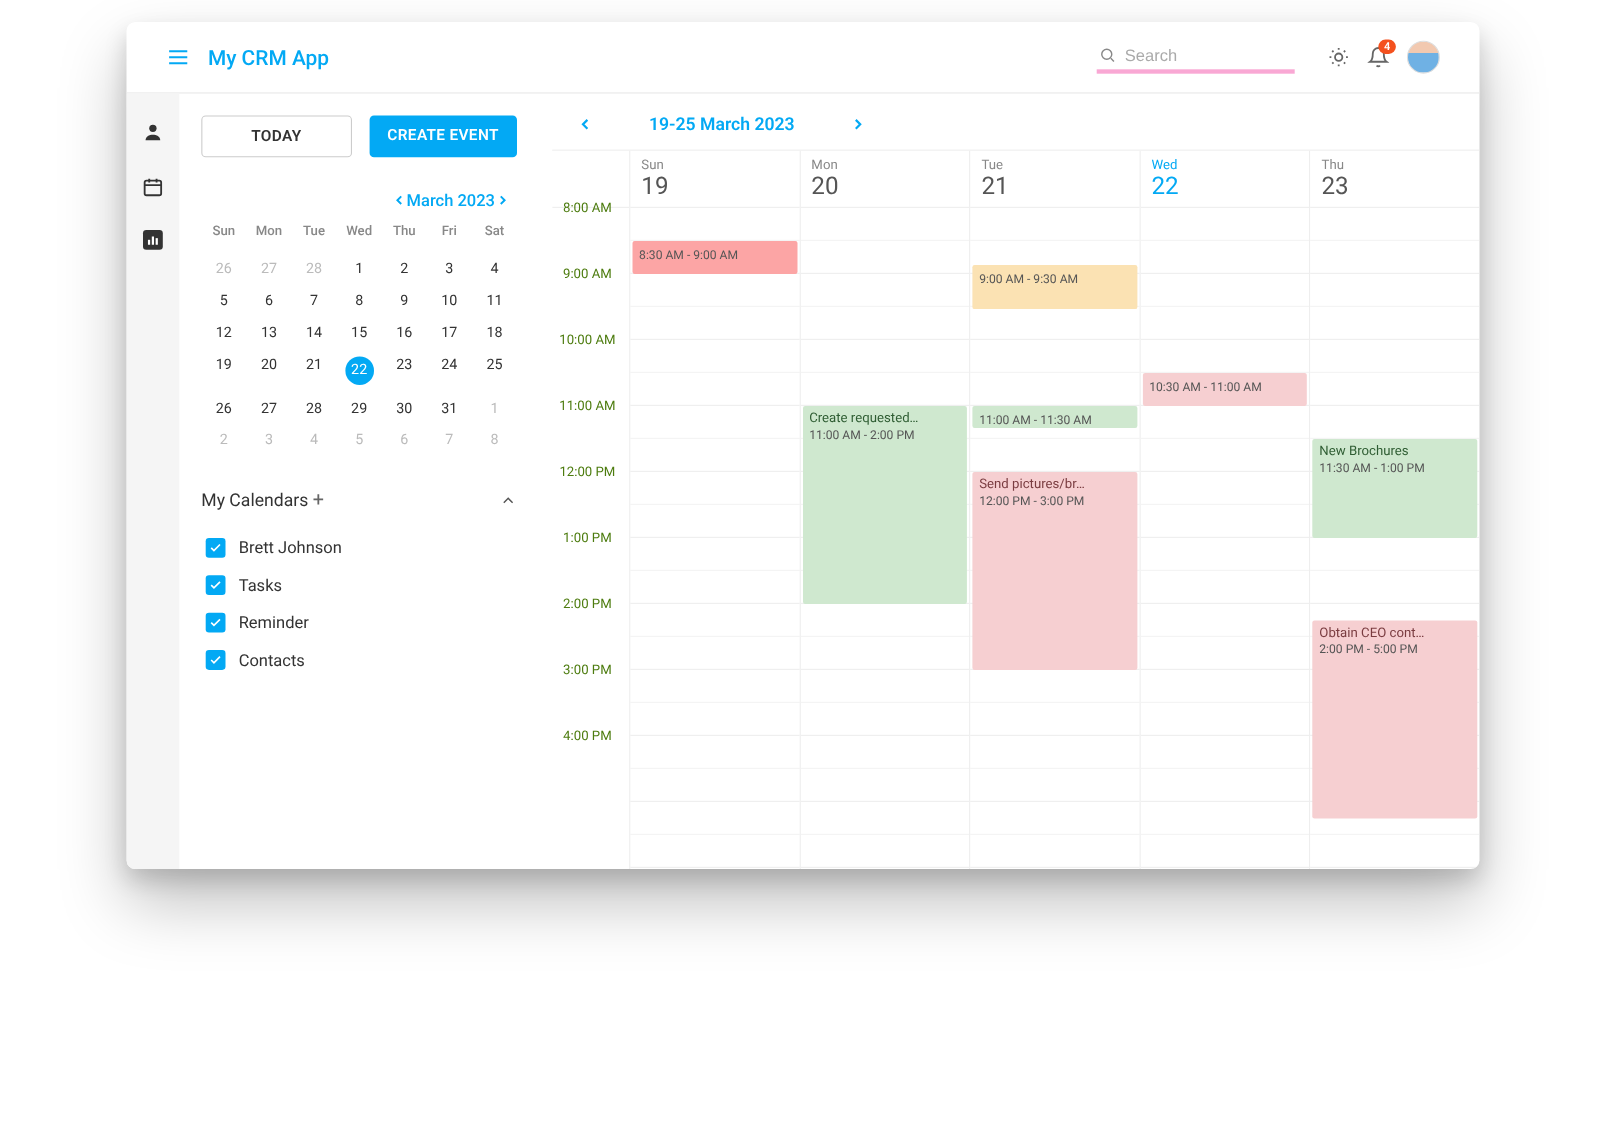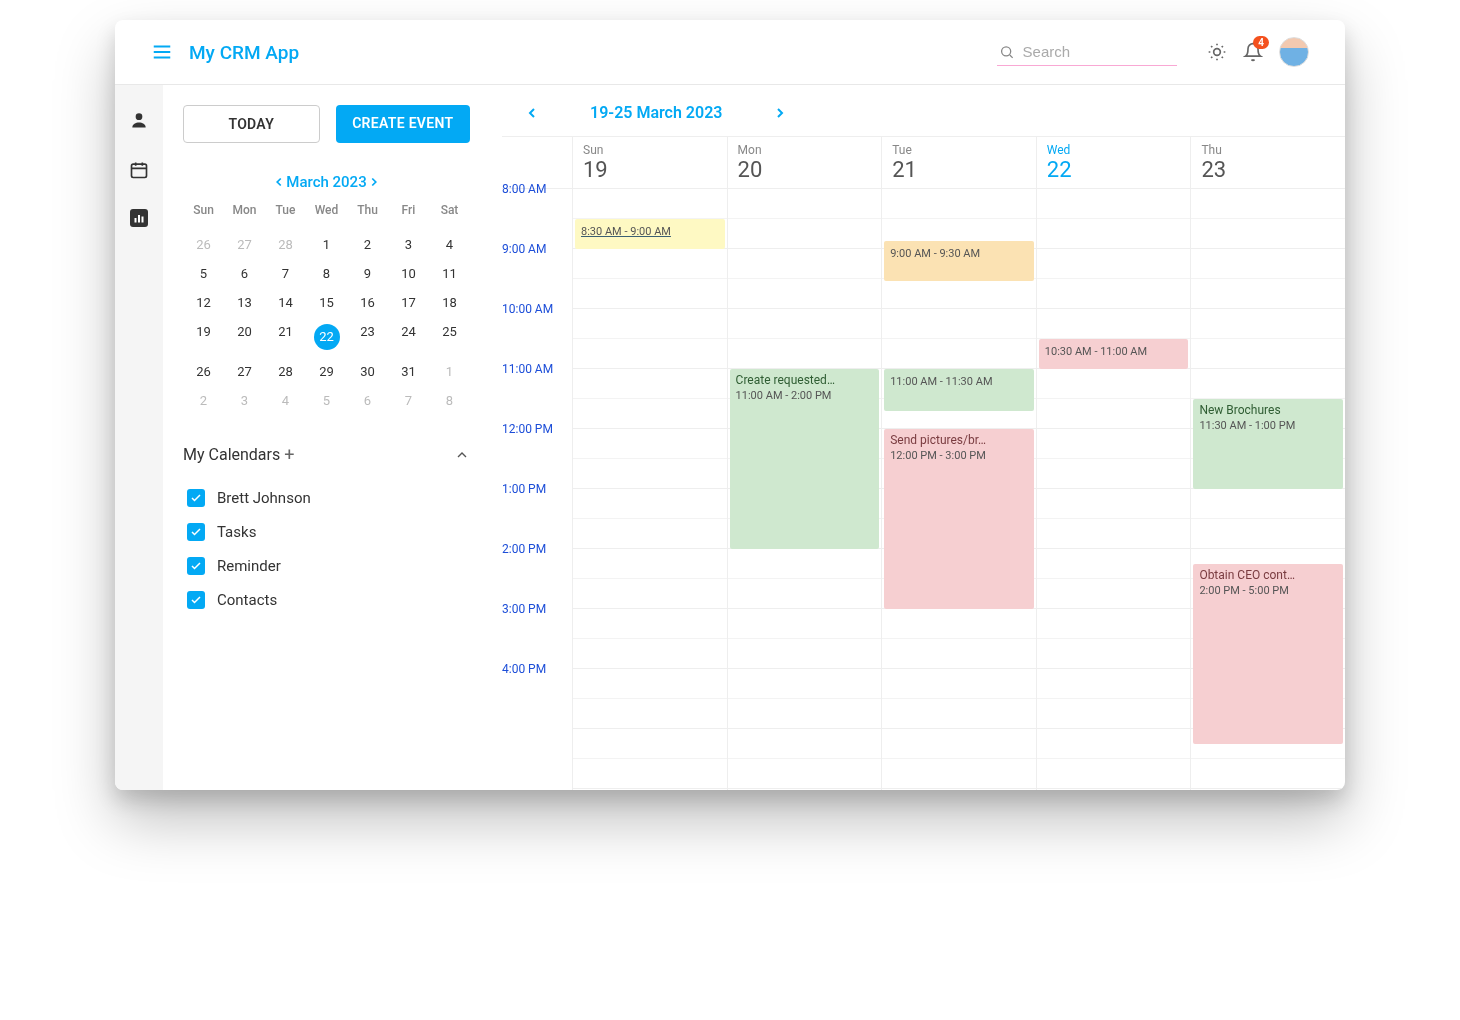--- a/index.html
+++ b/index.html
@@ -30,21 +30,21 @@
   height: 65px;
   border-bottom: 1px solid #e8e8e8;
   display: flex;
   align-items: center;
   padding: 0 36px;
   gap: 16px;
 }
 .menu-icon { color: #03a9f4; cursor: pointer; }
 .app-title { color: #03a9f4; font-weight: 500; font-size: 19px; }
 .header-spacer { flex: 1; }
-.search-wrap { display: flex; align-items: center; gap: 8px; color: #888; border-bottom: 1px solid #f9a8d4; padding: 4px 2px; width: 180px; }
+.search-wrap { display: flex; align-items: center; gap: 8px; color: #888; border-bottom: 4px solid #f9a8d4; padding: 4px 2px; width: 180px; }
 .search-wrap input { border: none; outline: none; font-size: 15px; width: 100%; color:#555; }
 .search-wrap input::placeholder { color: #aaa; }
 .hdr-icon { color: #666; cursor: pointer; position: relative; }
 .badge {
   position: absolute; top: -6px; right: -6px;
   background: #f4511e; color: #fff; font-size: 10px; font-weight: 600;
   border-radius: 10px; padding: 1px 5px;
 }
 .avatar {
   width: 30px; height: 30px; border-radius: 50%;
@@ -67,21 +67,21 @@
 }
 .btnrow { display: flex; gap: 16px; margin-bottom: 30px; }
 .btn {
   flex:1; padding: 10px 0; border-radius: 4px; font-weight: 600; font-size: 14px;
   text-align: center; cursor: pointer; letter-spacing: .3px;
 }
 .btn.outline { border: 1px solid #ccc; color: #333; background:#fff; }
 .btn.primary { background: #03a9f4; color: #fff; }
 
 .mini-cal { font-size: 13px; }
-.mini-cal-head { display:flex; align-items:center; justify-content:center; margin-bottom:12px; padding: 0 6px;}
+.mini-cal-head { display:flex; align-items:center; justify-content:flex-end; margin-bottom:12px; padding: 0 6px;}
 .mini-cal-head .title { color:#03a9f4; font-weight:500; font-size:15px; }
 .mini-cal-head .arrow { color:#03a9f4; cursor:pointer; }
 .mini-grid { display:grid; grid-template-columns: repeat(7,1fr); text-align:center; row-gap: 14px; }
 .mini-dow { color:#888; font-size:12px; font-weight:500; }
 .mini-day { color:#333; cursor:pointer; }
 .mini-day.muted { color:#bbb; }
 .mini-day.sel { background:#03a9f4; color:#fff; border-radius:50%; width:26px; height:26px; line-height:26px; margin:0 auto; }
 
 .mycals { margin-top: 36px; }
 .mycals-head { display:flex; align-items:center; gap:4px; font-size:16px; color:#333; margin-bottom: 16px;}
@@ -94,40 +94,40 @@
 }
 
 
 .main { flex:1; padding: 18px 0 0 4px; overflow:hidden; display:flex; flex-direction:column; }
 .main-head { display:flex; align-items:center; gap: 30px; padding-left: 22px; margin-bottom: 14px;}
 .main-head .arrow { color:#03a9f4; cursor:pointer; font-size:16px; }
 .main-head .range { color:#03a9f4; font-weight:600; font-size:16px; margin-left:20px; margin-right:20px;}
 
 .grid-wrap { flex:1; display:flex; overflow:hidden; border-top:1px solid #eee;}
 .time-col { width: 70px; }
-.time-cell { height:60px; text-align:left; font-size:12px; color:#1d4ed8; padding-right:6px; position:relative; top:-7px;}
+.time-cell { height:60px; text-align:center; font-size:12px; color:#4d7c0f; padding-right:6px; position:relative; top:-7px;}
 .time-spacer { height:52px; border-bottom:1px solid #eee;}
 
 .day-cols { flex:1; display:flex; position:relative; }
 .day-col { flex:1; border-left:1px solid #eee; position:relative; }
 .day-head { height:52px; padding:6px 10px; border-bottom:1px solid #eee;}
 .day-head .dow { font-size:12px; color:#888; }
 .day-head .num { font-size:22px; color:#555; }
 .day-head.today .dow, .day-head.today .num { color:#03a9f4; }
 .slot { height:30px; border-bottom:1px solid #f3f3f3; }
 .slot.hour { border-bottom:1px solid #eee; }
 
 .event {
   position:absolute; left:2px; right:2px;
   border-radius:2px; padding:4px 6px; font-size:12px;
   overflow:hidden; white-space:nowrap; text-overflow:ellipsis;
   cursor:pointer;
 }
 .event .t { font-size:11px; color:#555; display:block; margin-top:2px;}
-.ev-blue  { background:#fef9c3; color:#3a5f73;text-decoration:underline; }
+.ev-blue  { background:#fca5a5; color:#3a5f73; }
 .ev-orange{ background:#fbe2b3; color:#6b4f1d; }
 .ev-green { background:#cfe8cf; color:#2f5d33; }
 .ev-pink  { background:#f6cfd1; color:#7a3c40; }
 
 svg { display:block; }
 </style>
 </head>
 <body>
 
 <div class="window">
@@ -426,21 +426,21 @@
               <div class="slot hour"></div>
               <div class="slot"></div>
               <div class="slot hour"></div>
               <div class="slot"></div>
               <div class="slot hour"></div>
               <div class="slot"></div>
               <div class="slot hour"></div>
               <div class="event ev-orange" style="top: 104px; height: 40px;">
                 <span class="t">9:00 AM - 9:30 AM</span>
               </div>
-              <div class="event ev-green" style="top: 232px; height: 42px;">
+              <div class="event ev-green" style="top: 232px; height: 20px;">
                 <span class="t">11:00 AM - 11:30 AM</span>
               </div>
               <div class="event ev-pink" style="top: 292px; height: 180px;"><span>Send pictures/br…</span><span class="t">12:00 PM - 3:00 PM</span></div>
             </div>
             <div class="day-col">
               <div class="day-head today">
                 <div class="dow">Wed</div>
                 <div class="num">22</div>
               </div>
               <div class="slot"></div>

